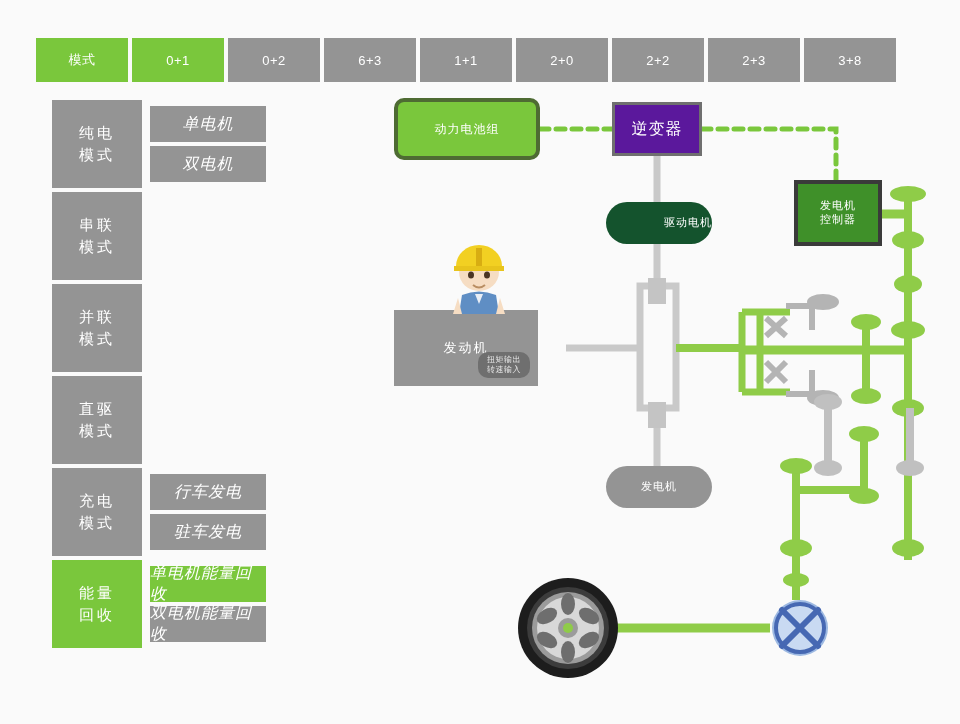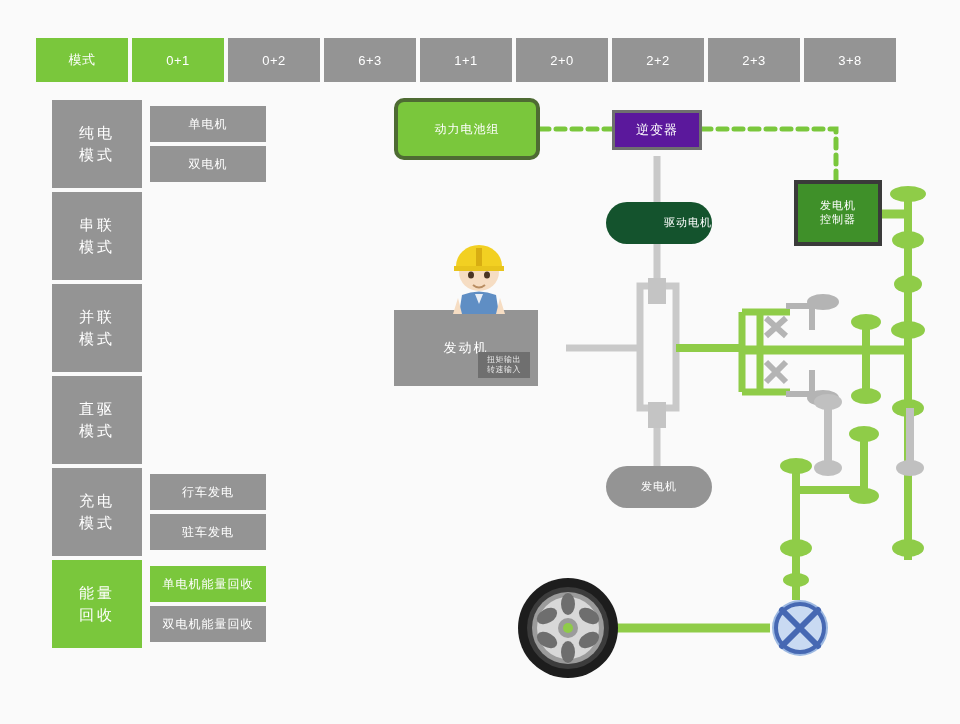--- a/index.html
+++ b/index.html
@@ -25,48 +25,48 @@
   #sidebar{position:absolute;left:36px;top:100px;width:230px;}
   .grp{position:relative;display:flex;align-items:stretch;margin-bottom:4px;height:88px;padding-left:16px;}
   .grp-name{
     width:90px;min-width:90px;background:#949494;color:#fff;
     display:flex;flex-direction:column;align-items:center;justify-content:center;
     font-size:15px;line-height:1.45;letter-spacing:3px;
   }
   .grp.on .grp-name{background:#7ac73c;}
   .grp-subs{flex:1;display:flex;flex-direction:column;justify-content:center;gap:4px;padding-left:8px;}
   .sub{
-    height:36px;background:#949494;color:#fff;font-size:12px;
-    display:flex;align-items:center;justify-content:center;letter-spacing:1px;
+    height:36px;background:#949494;color:#fff;font-size:16px;
+    display:flex;align-items:center;justify-content:center;letter-spacing:1px;font-style:italic;
   }
   .sub.on{background:#7ac73c;}
 
   
   #diagram{position:absolute;left:0;top:0;width:960px;height:724px;pointer-events:none;padding-left:25px;}
   #diagram *{pointer-events:auto;}
 
   .node{position:absolute;box-sizing:border-box;display:flex;align-items:center;justify-content:center;
         color:#fff;text-align:center;line-height:1.25;}
 
   #battery{left:394px;top:98px;width:146px;height:62px;background:#7ac73c;
            border:4px solid #4e6b33;border-radius:10px;font-size:12px;letter-spacing:1px;}
-  #inverter{left:612px;top:110px;width:90px;height:40px;background:#5b189c;
-            border:3px solid #6f6f6f;font-size:13px;letter-spacing:1px;}
+  #inverter{left:612px;top:102px;width:90px;height:54px;background:#5b189c;
+            border:3px solid #6f6f6f;font-size:16px;letter-spacing:1px;}
   #gen-ctrl{left:794px;top:180px;width:88px;height:66px;background:#3f9029;
             border:4px solid #3a3a3a;font-size:11px;letter-spacing:1px;flex-direction:column;}
 
   #motor1{left:606px;top:202px;width:106px;height:42px;background:#14532d;border-radius:21px;
           font-size:11px;letter-spacing:1px;justify-content:flex-end;}
   #motor2{left:606px;top:466px;width:106px;height:42px;background:#949494;border-radius:21px;
           font-size:11px;letter-spacing:1px;}
 
   #engine{left:394px;top:310px;width:144px;height:76px;background:#949494;font-size:13px;letter-spacing:2px;}
   #engine-tag{position:absolute;right:8px;bottom:8px;width:52px;height:26px;background:#6f6f6f;
               color:#e8e8e8;font-size:8px;display:flex;flex-direction:column;align-items:center;
-              justify-content:center;line-height:1.25;letter-spacing:.5px;}
+              justify-content:center;line-height:1.25;letter-spacing:.5px;border-radius:10px;}
 
   
   #worker{position:absolute;left:438px;top:232px;width:82px;height:82px;}
 
   
   #wheel{position:absolute;left:516px;top:576px;width:104px;height:104px;}
   #diff{position:absolute;left:770px;top:598px;width:60px;height:60px;}
 </style>
 </head>
 <body>

